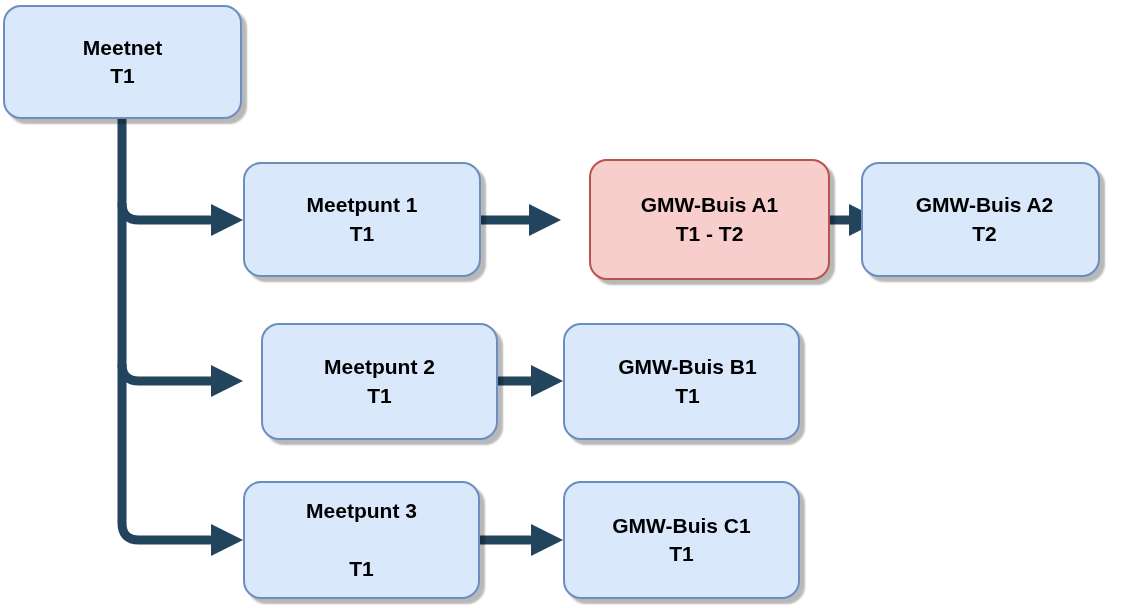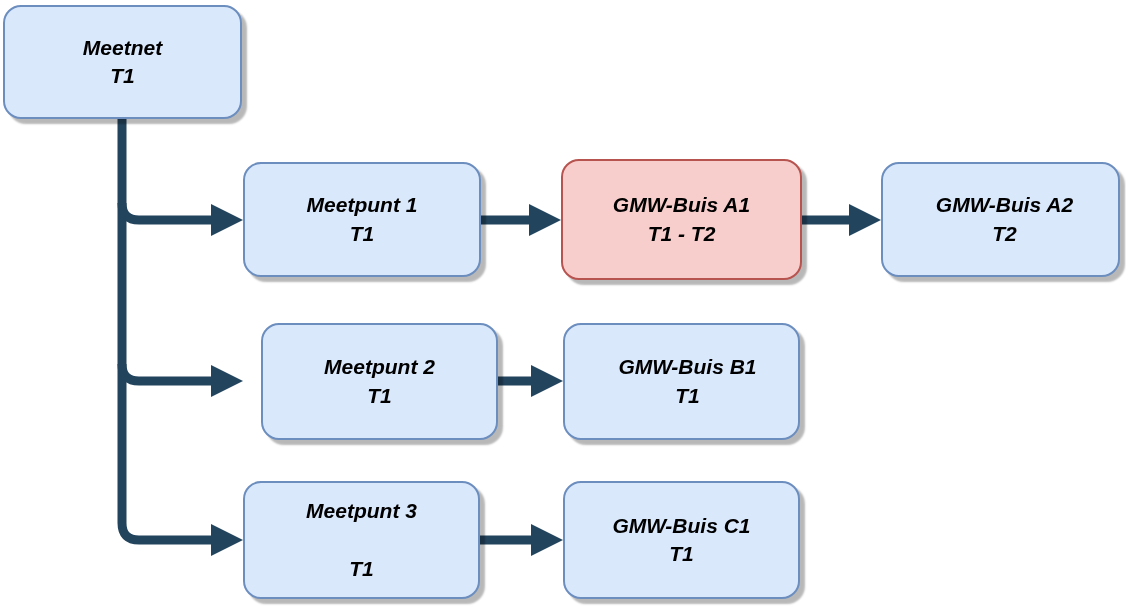--- a/index.html
+++ b/index.html
@@ -13,21 +13,21 @@
   }
   * { box-sizing: border-box; margin: 0; padding: 0; }
   html, body {
     width: 1126px; height: 608px;
     background: var(--canvas-bg);
     font-family: "Liberation Sans", "DejaVu Sans", sans-serif;
     overflow: hidden;
   }
   .canvas {
     position: relative;
-    width: 1126px; height: 432px; font-style: italic;
+    width: 1126px; height: 432px;
   }
   .edges-layer {
     position: absolute;
     left: 0; top: 0;
     width: 1126px; height: 608px;
     pointer-events: none;
   }
   .edge-line {
     stroke: var(--connector);
     stroke-width: 9;
@@ -52,26 +52,27 @@
     line-height: 1.35;
     color: var(--text);
   }
   .node-blue {
     background: var(--node-blue-fill);
     border-color: var(--node-blue-border);
   }
   .node-red {
     background: var(--node-red-fill);
     border-color: var(--node-red-border);
+    margin-left: 28px;
   }
   
   #n-meetnet   { left: 3px;   top: 5px;   width: 239px; height: 114px; }
   #n-meetpunt1 { left: 243px; top: 162px; width: 238px; height: 115px; }
   #n-gmw-a1    { left: 561px; top: 159px; width: 241px; height: 121px; }
-  #n-gmw-a2    { left: 881px; top: 162px; width: 239px; height: 115px; padding-left: 8px; }
+  #n-gmw-a2    { left: 861px; top: 162px; width: 239px; height: 115px; padding-left: 8px; }
   #n-meetpunt2 { left: 261px; top: 323px; width: 237px; height: 117px; }
   #n-gmw-b1    { left: 563px; top: 323px; width: 237px; height: 117px; padding-left: 12px; }
   #n-meetpunt3 { left: 243px; top: 481px; width: 237px; height: 118px; gap: 30px; }
   #n-gmw-c1    { left: 563px; top: 481px; width: 237px; height: 118px; }
 </style>
 </head>
 <body>
 
 <div class="canvas">
 

